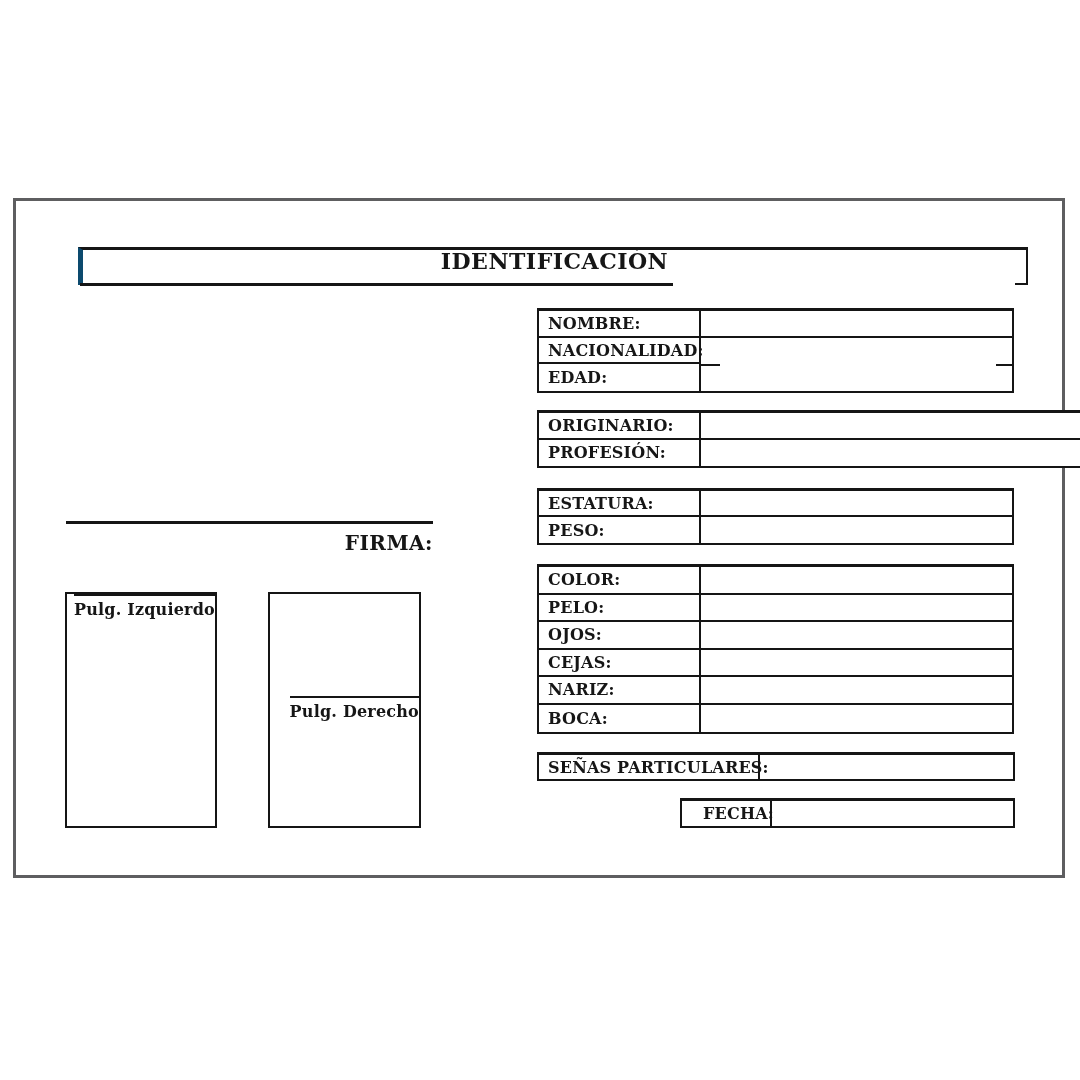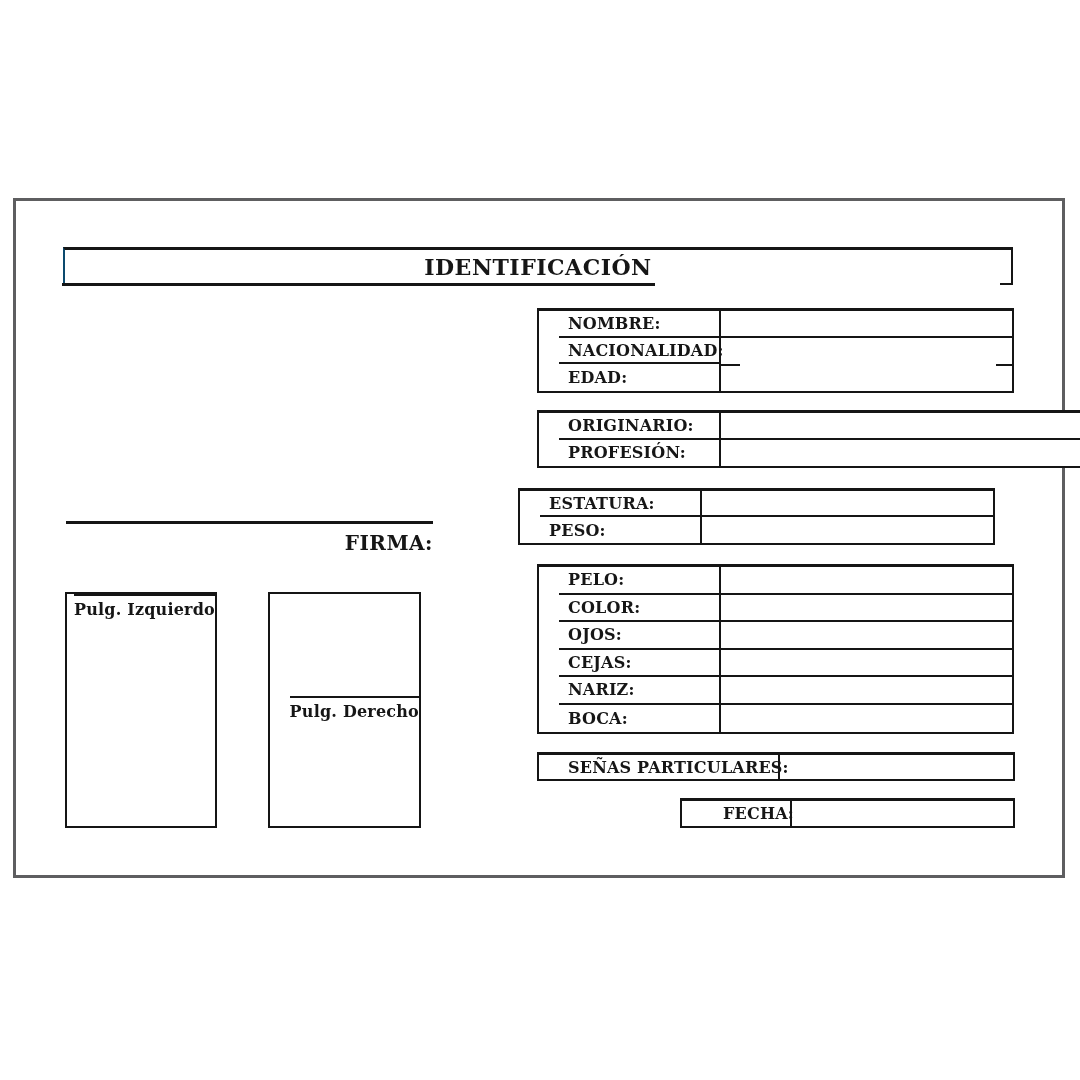--- a/index.html
+++ b/index.html
@@ -11,44 +11,44 @@
     color:#161616;
     overflow:hidden;
   }
   
   .outer-frame{
     position:absolute;left:13px;top:198px;width:1052px;height:680px;
     box-sizing:border-box;border:3px solid #5e5e60;background:#ffffff;
   }
   
   .title-bar{
-    position:absolute;left:63px;top:247px;width:950px;height:38px;
+    position:absolute;left:78px;top:247px;width:950px;height:38px;
     box-sizing:border-box;
     border-top:3px solid #151515;
-    border-left:2px solid #0c4a6e;
+    border-left:5px solid #0c4a6e;
     border-right:2px solid #151515;
-    display:flex;align-items:center;justify-content:center;
+    display:flex;justify-content:center;
   }
   .title-bar .underline-left{
     position:absolute;left:-3px;bottom:-1px;width:593px;height:3px;background:#151515;
   }
   .title-bar .underline-right-hook{
     position:absolute;right:-2px;bottom:0;width:13px;height:2px;background:#151515;
   }
   .title-text{
     font-size:22px;font-weight:bold;letter-spacing:.5px;line-height:1;
     padding-bottom:2px;
   }
   
   .ftable{
     position:absolute;box-sizing:border-box;
     border:2px solid #151515;border-top-width:3px;
     display:flex;flex-direction:column;background:#ffffff;
   }
-  .frow{display:flex;flex:1;min-height:0;padding-left:20px;}
+  .frow{display:flex;flex:1;min-height:0;}
   .fcell-label{
     box-sizing:border-box;
     border-right:2px solid #151515;
     border-bottom:2px solid #151515;
     display:flex;align-items:center;
     padding-left:9px;
     font-size:16px;font-weight:bold;letter-spacing:.2px;
     white-space:nowrap;
   }
   .fcell-value{
@@ -121,38 +121,38 @@
     <div class="frow">
       <div class="fcell-label">ORIGINARIO:</div>
       <div class="fcell-value"></div>
     </div>
     <div class="frow last">
       <div class="fcell-label">PROFESIÓN:</div>
       <div class="fcell-value"></div>
     </div>
   </div>
 
-  <div class="ftable w-label-std" style="left:518px;top:488px;width:477px;height:57px;">
+  <div class="ftable w-label-std" style="left:537px;top:488px;width:477px;height:57px;">
     <div class="frow">
       <div class="fcell-label">ESTATURA:</div>
       <div class="fcell-value"></div>
     </div>
     <div class="frow last">
       <div class="fcell-label">PESO:</div>
       <div class="fcell-value"></div>
     </div>
   </div>
 
   <div class="ftable w-label-std" style="left:537px;top:564px;width:477px;height:170px;">
     <div class="frow">
-      <div class="fcell-label">PELO:</div>
+      <div class="fcell-label">COLOR:</div>
       <div class="fcell-value"></div>
     </div>
     <div class="frow">
-      <div class="fcell-label">COLOR:</div>
+      <div class="fcell-label">PELO:</div>
       <div class="fcell-value"></div>
     </div>
     <div class="frow">
       <div class="fcell-label">OJOS:</div>
       <div class="fcell-value"></div>
     </div>
     <div class="frow">
       <div class="fcell-label">CEJAS:</div>
       <div class="fcell-value"></div>
     </div>

